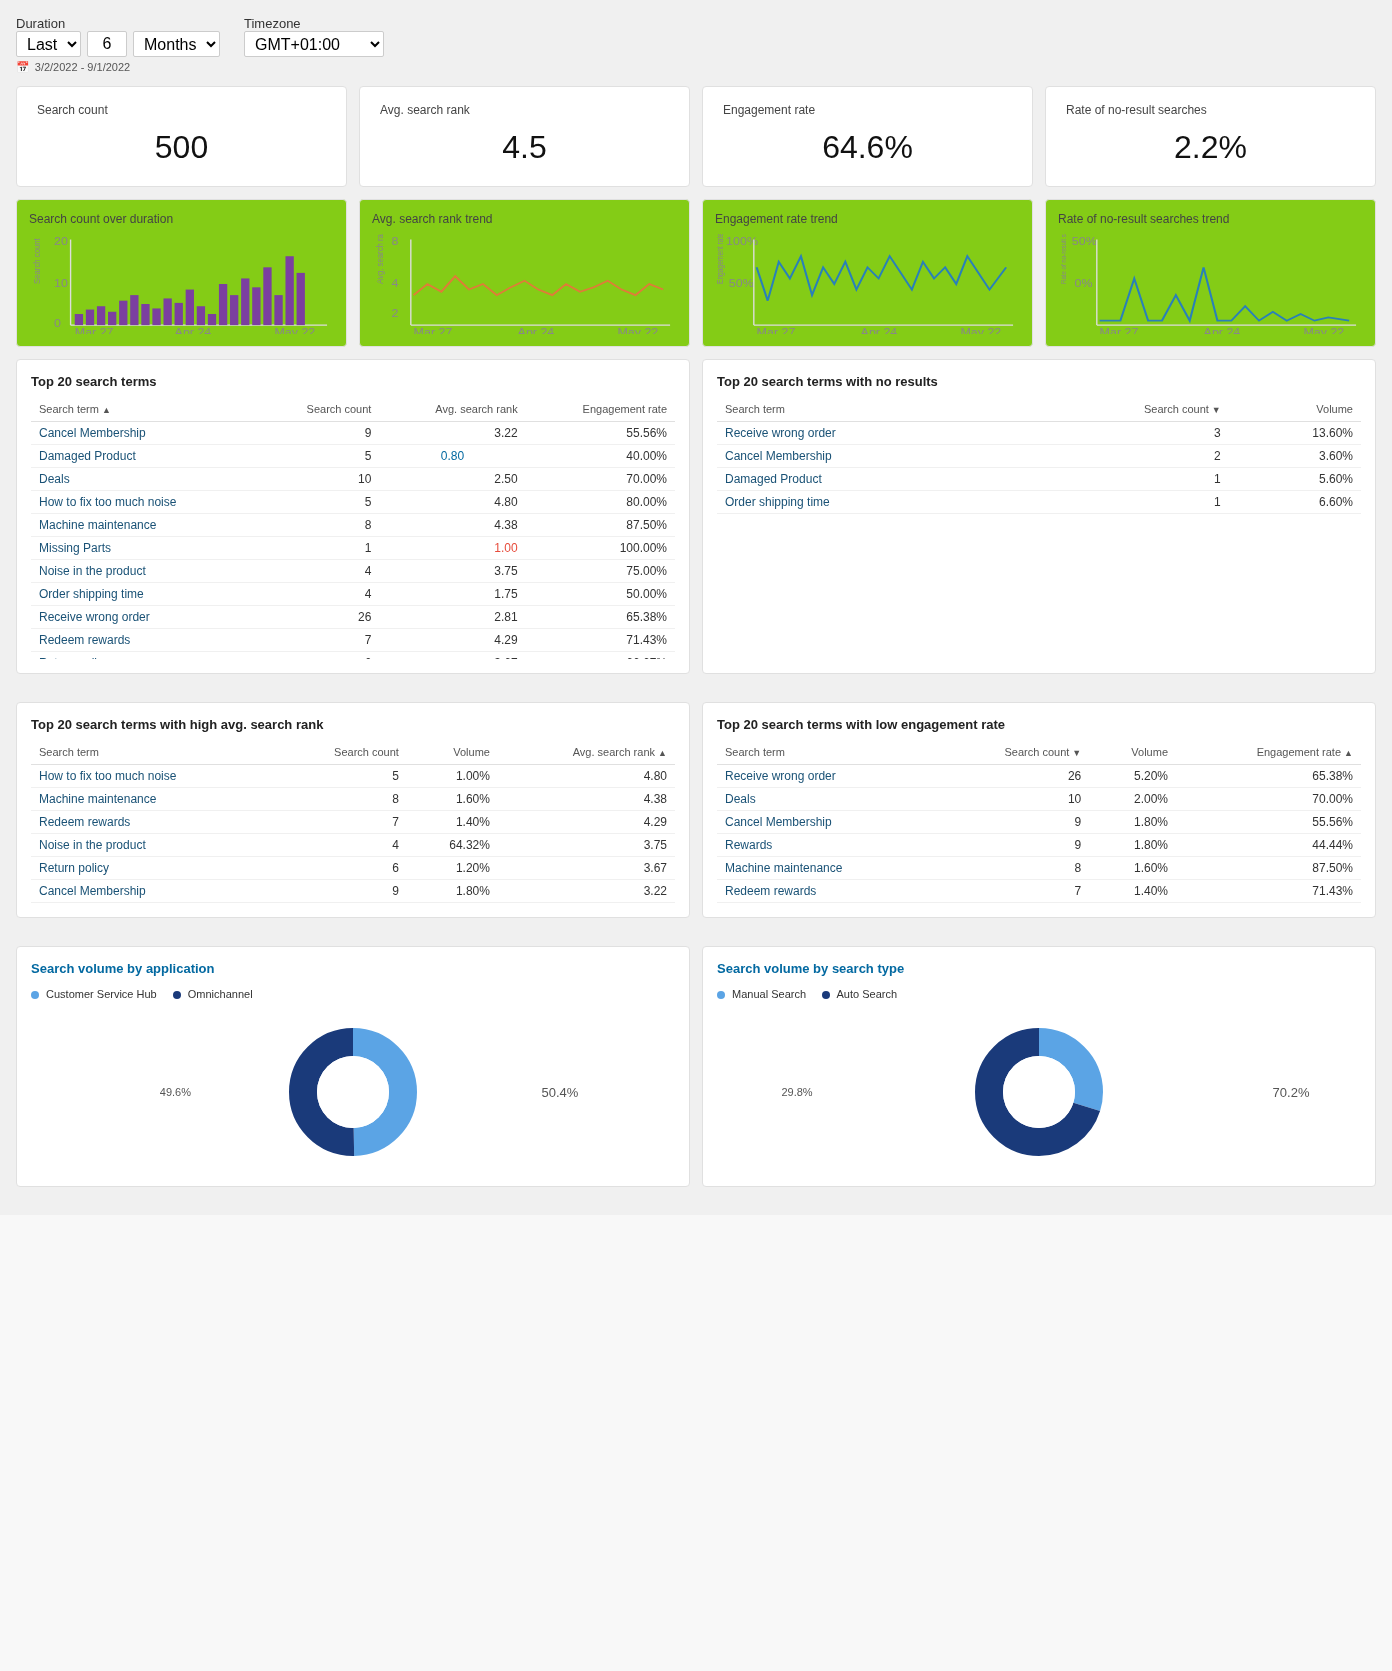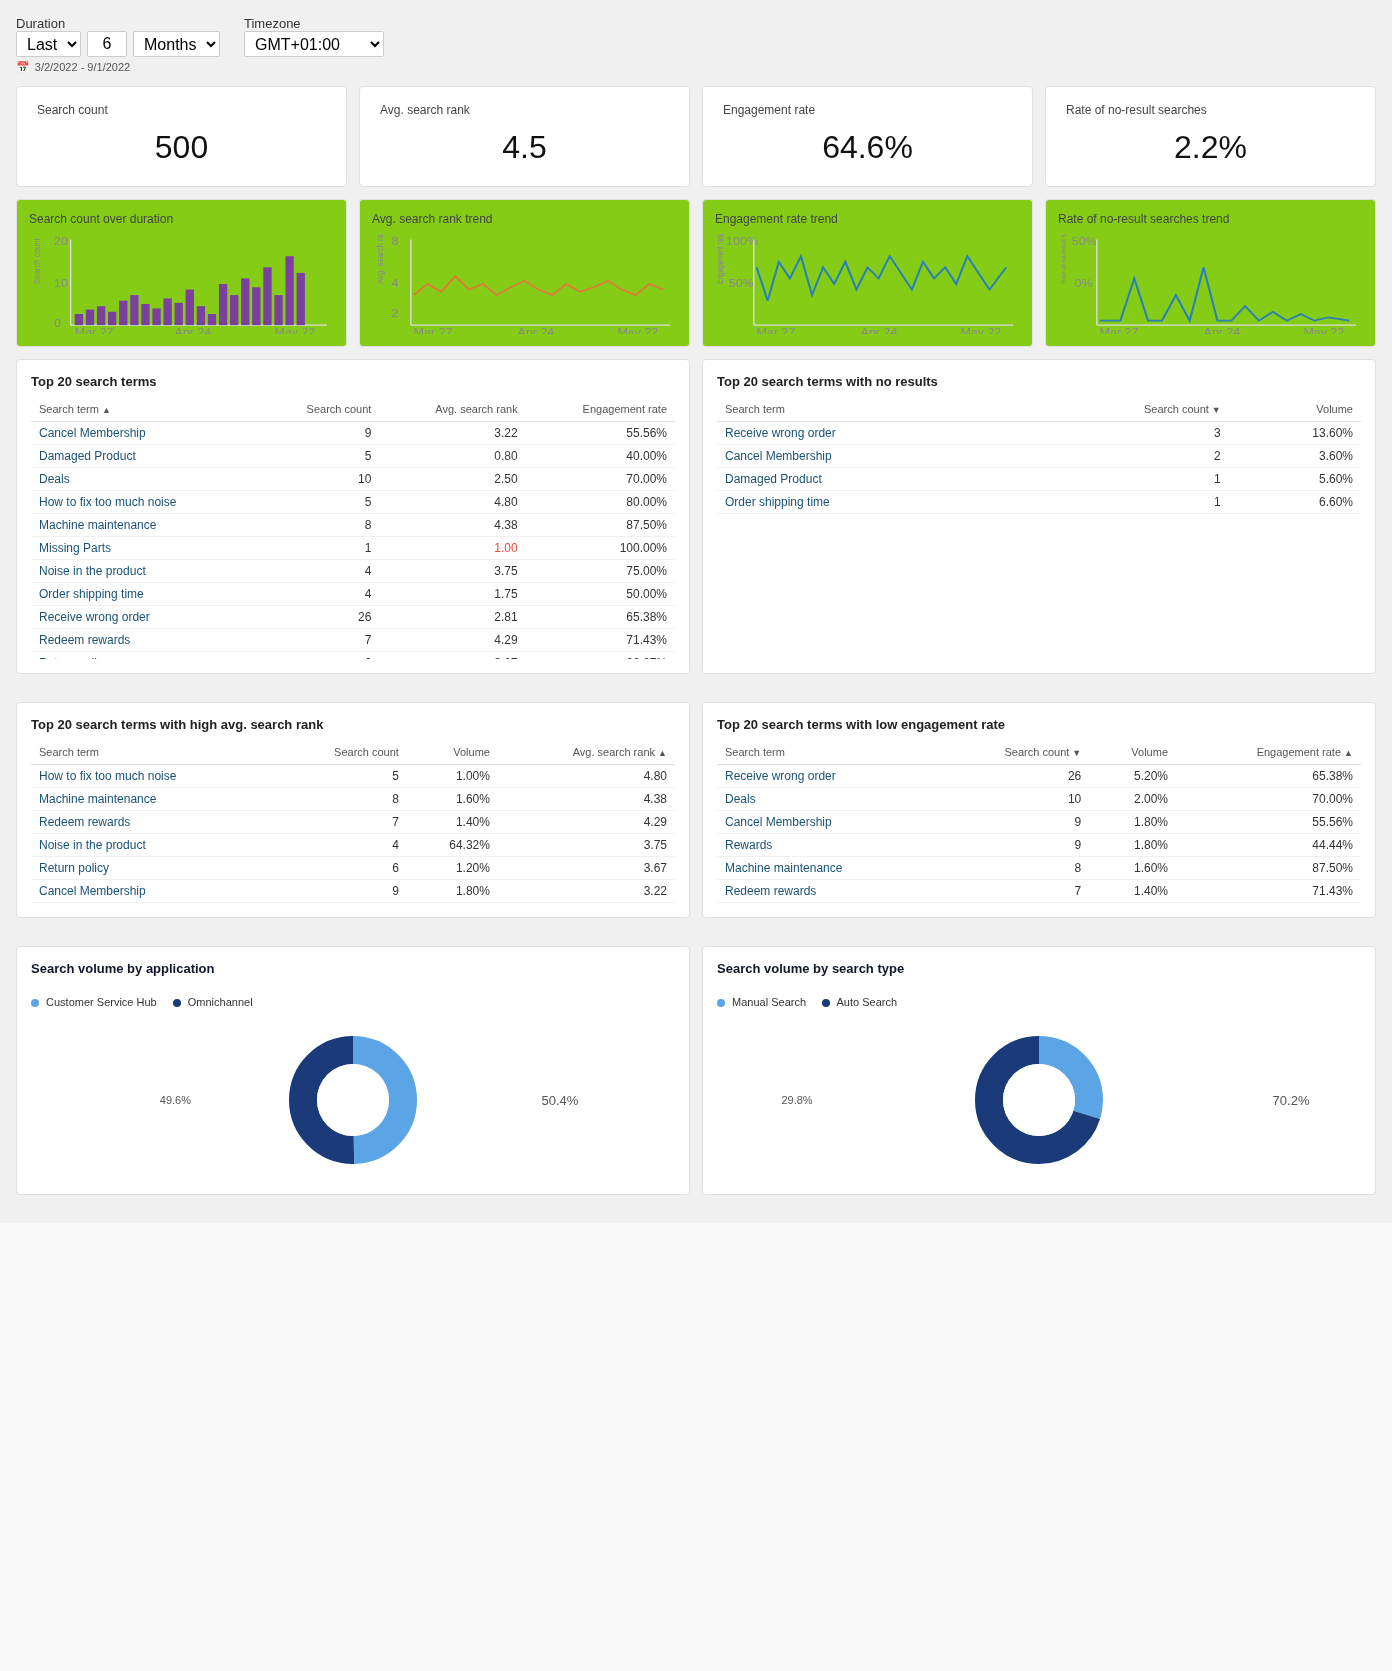--- a/index.html
+++ b/index.html
@@ -31,21 +31,21 @@
     .table-card { background: #fff; border: 1px solid #e0e0e0; border-radius: 4px; padding: 14px; }
     .table-card .title { font-size: 13px; font-weight: 600; color: #222; margin-bottom: 10px; }
     .data-table { width: 100%; border-collapse: collapse; font-size: 12px; }
     .data-table th { text-align: left; color: #555; font-weight: 500; padding: 4px 8px 6px; border-bottom: 1px solid #e0e0e0; font-size: 11px; white-space: nowrap; }
     .data-table td { padding: 4px 8px; color: #1a5276; border-bottom: 1px solid #f0f0f0; }
     .data-table td.num { color: #333; text-align: right; }
 
     
     .donut-row { display: grid; grid-template-columns: 1fr 1fr; gap: 12px; margin-bottom: 12px; }
     .donut-card { background: #fff; border: 1px solid #e0e0e0; border-radius: 4px; padding: 14px; }
-    .donut-card .title { font-size: 13px; font-weight: 600; color: #0f172a; margin-bottom: 20px; }
+    .donut-card .title { font-size: 13px; font-weight: 600; color: #0369a1; margin-bottom: 12px; }
     .legend { display: flex; gap: 16px; margin-bottom: 12px; font-size: 11px; }
     .legend-dot { width: 8px; height: 8px; border-radius: 50%; display: inline-block; margin-right: 4px; vertical-align: middle; }
     .donut-area { display: flex; justify-content: center; align-items: center; position: relative; height: 160px; }
     .donut-label-left { position: absolute; left: 20%; font-size: 11px; color: #555; }
     .donut-label-right { position: absolute; right: 15%; font-size: 13px; color: #555; }
 
     .y-axis-label {
       font-size: 9px;
       fill: #888;
     }
@@ -229,21 +229,21 @@
           <tbody id="top20-terms-body">
           <tr>
     <td style="color:#1a5276;">Cancel Membership</td>
     <td class="num">9</td>
     <td class="num" style="">3.22</td>
     <td class="num">55.56%</td>
   </tr>
               <tr>
     <td style="color:#1a5276;">Damaged Product</td>
     <td class="num">5</td>
-    <td class="num" style="color:#404040;">0.80</td>
+    <td class="num" style="color:#0369a1;text-align:center;">0.80</td>
     <td class="num">40.00%</td>
   </tr>
               <tr>
     <td style="color:#1a5276;">Deals</td>
     <td class="num">10</td>
     <td class="num" style="">2.50</td>
     <td class="num">70.00%</td>
   </tr>
               <tr>
     <td style="color:#1a5276;">How to fix too much noise</td>

